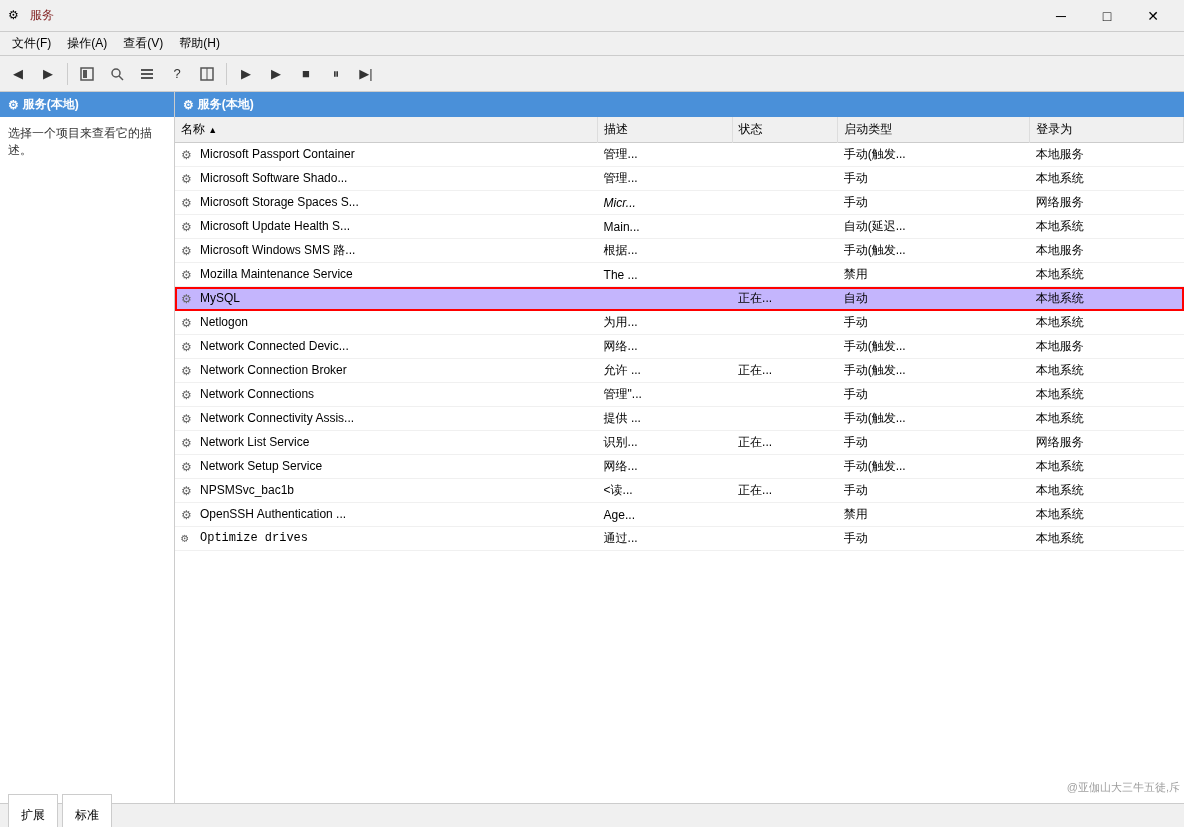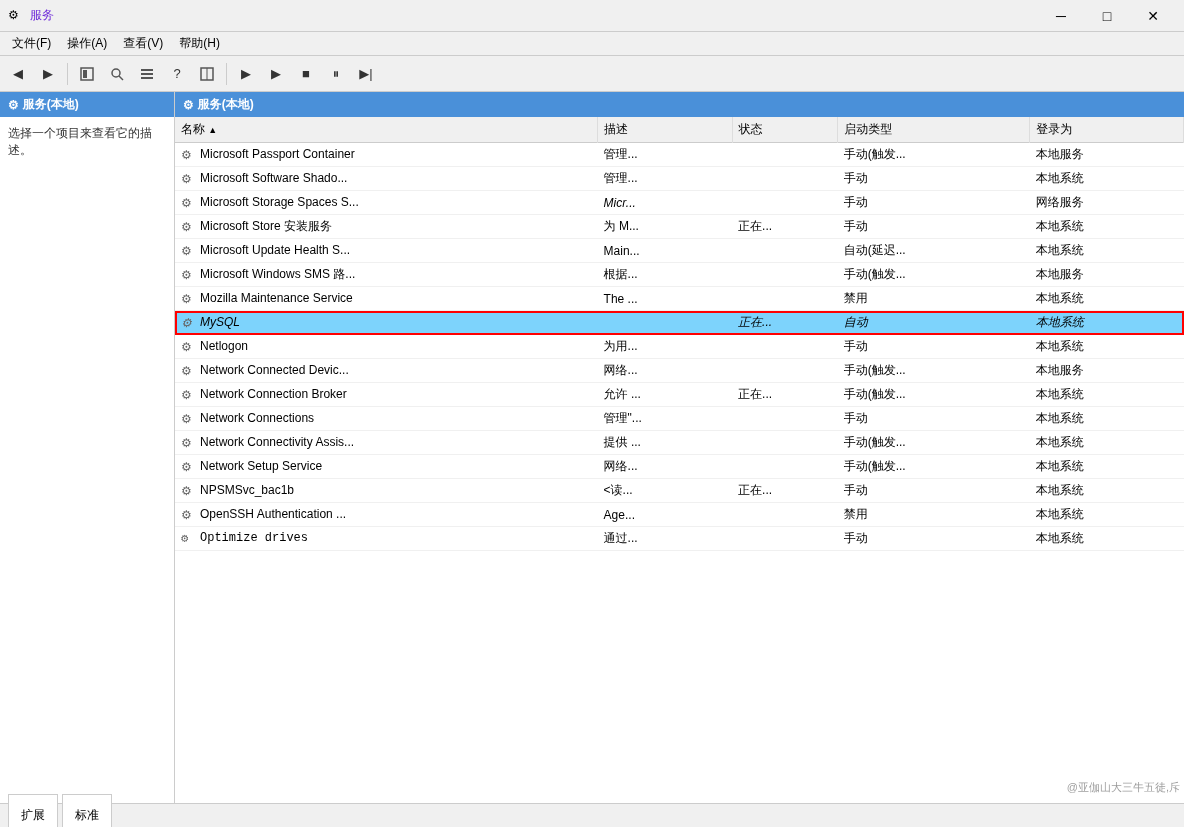--- a/index.html
+++ b/index.html
@@ -22,21 +22,21 @@
       border-bottom: 1px solid #ccc;
     }
     .title-bar-icon {
       width: 16px;
       height: 16px;
       margin-right: 6px;
     }
     .title-bar-title {
       flex: 1;
       font-size: 12px;
-      color: #6d28d9;
+      color: #7f1d1d;
     }
     .title-bar-controls {
       display: flex;
       gap: 0;
     }
     .title-bar-btn {
       width: 46px;
       height: 32px;
       border: none;
       background: transparent;
@@ -174,22 +174,21 @@
       text-overflow: ellipsis;
       color: #000;
       max-width: 160px;
     }
     .highlighted-row {
       background: #fff !important;
       outline: 2px solid red;
       outline-offset: -2px;
     }
     .highlighted-row td {
-      background: #7dd3fc;
-      font-style: italic;
+      background: #c4b5fd;
     }
 
     
     .status-bar {
       height: 24px;
       background: #f0f0f0;
       border-top: 1px solid #ccc;
       display: flex;
       align-items: center;
       padding: 0 8px;
@@ -318,27 +317,20 @@
               <td>本地系统</td>
             </tr>
             <tr>
               <td style="max-width: 220px;"><span style="display:inline-block;width:16px;height:14px;vertical-align:middle;margin-right:3px;font-size:12px;color:#666;">⚙</span>Microsoft Storage Spaces S...</td>
               <td style="max-width: 70px; font-style: italic;">Micr...</td>
               <td></td>
               <td>手动</td>
               <td>网络服务</td>
             </tr>
             <tr>
-              <td style="max-width: 220px;"><span style="display:inline-block;width:16px;height:14px;vertical-align:middle;margin-right:3px;font-size:12px;color:#666;">⚙</span>Microsoft Store 安装服务</td>
-              <td style="max-width: 70px;">为 M...</td>
-              <td>正在...</td>
-              <td>手动</td>
-              <td>本地系统</td>
-            </tr>
-            <tr>
               <td style="max-width: 220px;"><span style="display:inline-block;width:16px;height:14px;vertical-align:middle;margin-right:3px;font-size:12px;color:#666;">⚙</span>Microsoft Update Health S...</td>
               <td style="max-width: 70px;">Main...</td>
               <td></td>
               <td>自动(延迟...</td>
               <td>本地系统</td>
             </tr>
             <tr>
               <td style="max-width: 220px;"><span style="display:inline-block;width:16px;height:14px;vertical-align:middle;margin-right:3px;font-size:12px;color:#666;">⚙</span>Microsoft Windows SMS 路...</td>
               <td style="max-width: 70px;">根据...</td>
               <td></td>
@@ -388,20 +380,27 @@
               <td>本地系统</td>
             </tr>
             <tr>
               <td style="max-width: 220px;"><span style="display:inline-block;width:16px;height:14px;vertical-align:middle;margin-right:3px;font-size:12px;color:#666;">⚙</span>Network Connectivity Assis...</td>
               <td style="max-width: 70px;">提供 ...</td>
               <td></td>
               <td>手动(触发...</td>
               <td>本地系统</td>
             </tr>
             <tr>
+              <td style="max-width: 220px;"><span style="display:inline-block;width:16px;height:14px;vertical-align:middle;margin-right:3px;font-size:12px;color:#666;">⚙</span>Network List Service</td>
+              <td style="max-width: 70px;">识别...</td>
+              <td>正在...</td>
+              <td>手动</td>
+              <td>网络服务</td>
+            </tr>
+            <tr>
               <td style="max-width: 220px;"><span style="display:inline-block;width:16px;height:14px;vertical-align:middle;margin-right:3px;font-size:12px;color:#666;">⚙</span>Network Setup Service</td>
               <td style="max-width: 70px;">网络...</td>
               <td></td>
               <td>手动(触发...</td>
               <td>本地系统</td>
             </tr>
             <tr>
               <td style="max-width: 220px;"><span style="display:inline-block;width:16px;height:14px;vertical-align:middle;margin-right:3px;font-size:12px;color:#666;">⚙</span>NPSMSvc_bac1b</td>
               <td style="max-width: 70px;">&lt;读...</td>
               <td>正在...</td>

